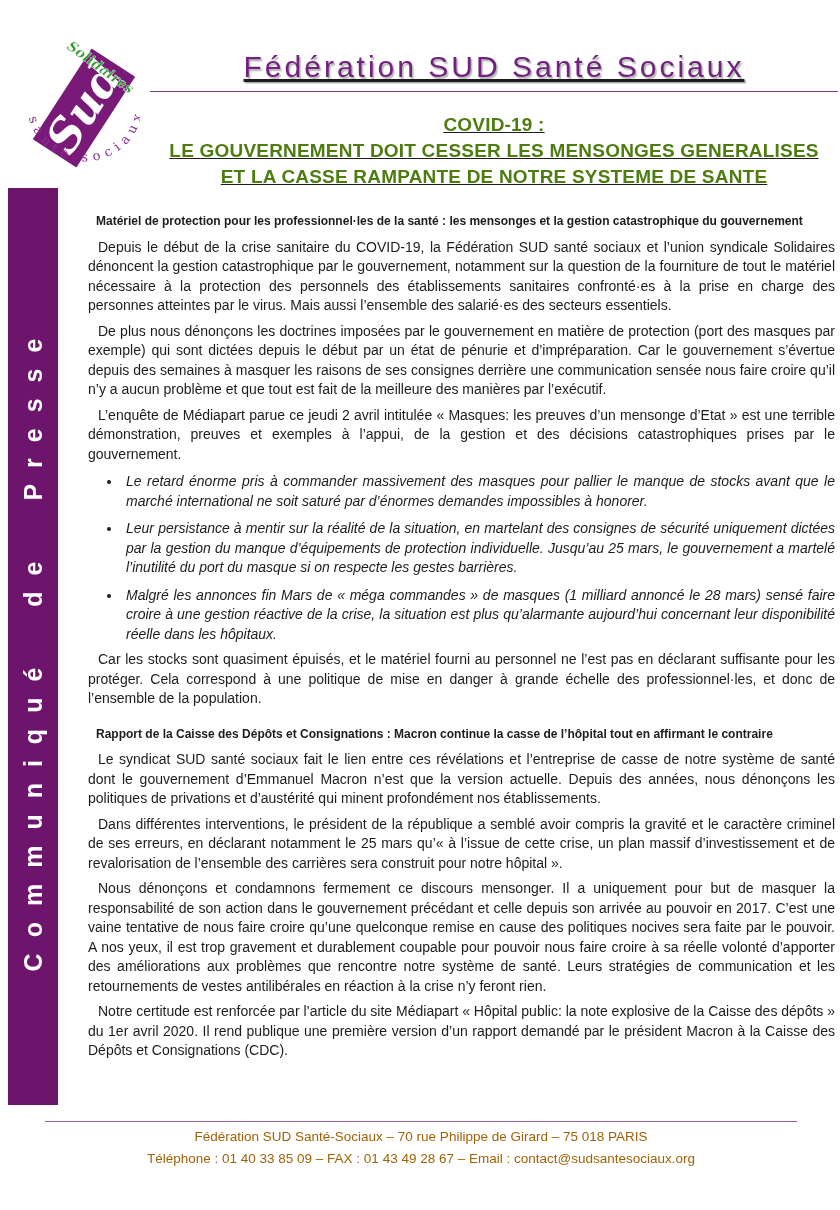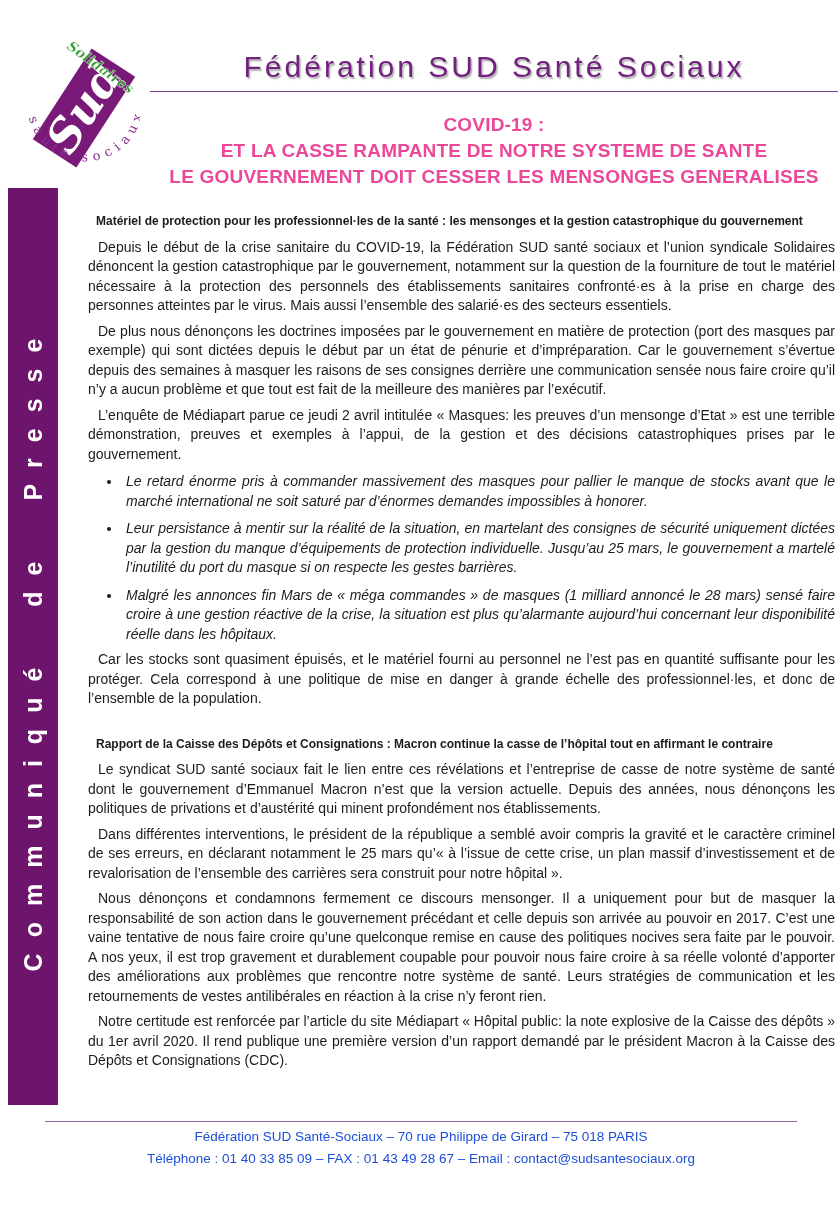--- a/index.html
+++ b/index.html
@@ -12,40 +12,40 @@
     color:#1c1c1c;
   }
   .page { position:absolute; inset:0; }
 
   
   .logo {
     position:absolute; left:22px; top:24px;
     width:118px; height:165px;
   }
   .header-text {
-    position:absolute; left:150px; right:2px; top:0;
+    position:absolute; left:150px; right:2px; top:0;text-decoration:underline;
   }
   .doc-title {
     margin-top:50px;
     text-align:center;
     font-size:30px;
     letter-spacing:3px;
     color:#72217E;
     text-shadow:1.5px 1.5px 1.5px rgba(80,80,80,0.45);
     font-weight:normal;
   }
   .title-rule {
     margin-top:7px;
     border-top:1.6px solid #7B3C8E;
     height:0;
   }
   .subtitle {
     margin-top:20px;
     text-align:center;
-    color:#ec4899;
+    color:#4d7c0f;
     font-weight:bold;
     font-size:19px;
     line-height:26px;
     letter-spacing:0.2px;
   }
 
   
   .sidebar {
     position:absolute; left:8px; top:188px;
     width:50px; height:917px;
@@ -67,36 +67,36 @@
     position:absolute; left:88px; right:5px; top:212px;
     font-size:14px;
     line-height:19.5px;
     text-align:justify;
   }
   .content p { margin:6px 0 0 0; text-indent:10px; }
   .content h3 {
     margin:0; font-size:12px; line-height:19.5px;
     font-weight:bold; text-indent:8px; text-align:justify;
   }
-  .section2 h3 { margin-top:26px; }
+  .section2 h3 { margin-top:16px; }
   .content ul {
     margin:4px 0 0 0; padding:0 0 0 34px;
     list-style:disc outside;
   }
   .content li { margin-top:8px; padding-left:4px;font-style:italic; }
 
   
   .footer-rule {
     position:absolute; left:45px; width:752px; top:1121px;
     border-top:1.4px solid #9A62A8; height:0;
   }
   .page-footer {
     position:absolute; left:45px; width:752px; top:1126px;
     text-align:center;
-    color:#1d4ed8;
+    color:#a16207;
     font-size:13.5px;
     line-height:22px;
   }
 </style>
 </head>
 <body>
 
 <div class="page">
 
   <div>
@@ -110,43 +110,43 @@
       <text font-family="DejaVu Serif, serif" font-size="13" letter-spacing="5.5" fill="#8B3090">
         <textPath href="#arcpath" startOffset="4">santé sociaux</textPath>
       </text>
     </svg>
 
     <div class="header-text">
       <div class="doc-title">Fédération SUD Santé Sociaux</div>
       <div class="title-rule"></div>
       <div class="subtitle">
         <div>COVID-19 :</div>
+        <div>LE GOUVERNEMENT DOIT CESSER LES MENSONGES GENERALISES</div>
         <div>ET LA CASSE RAMPANTE DE NOTRE SYSTEME DE SANTE</div>
-        <div>LE GOUVERNEMENT DOIT CESSER LES MENSONGES GENERALISES</div>
       </div>
     </div>
   </div>
 
   <div class="sidebar">
     <div class="sidebar-label">Communiqué de Presse</div>
   </div>
 
   <div class="content">
 
     <div class="section1">
       <h3>Matériel de protection pour les professionnel·les de la santé : les mensonges et la gestion catastrophique du gouvernement</h3>
       <p>Depuis le début de la crise sanitaire du COVID-19, la Fédération SUD santé sociaux et l’union syndicale Solidaires dénoncent la gestion catastrophique par le gouvernement, notamment sur la question de la fourniture de tout le matériel nécessaire à la protection des personnels des établissements sanitaires confronté·es à la prise en charge des personnes atteintes par le virus. Mais aussi l’ensemble des salarié·es des secteurs essentiels.</p>
       <p>De plus nous dénonçons les doctrines imposées par le gouvernement en matière de protection (port des masques par exemple) qui sont dictées depuis le début par un état de pénurie et d’impréparation. Car le gouvernement s’évertue depuis des semaines à masquer les raisons de ses consignes derrière une communication sensée nous faire croire qu’il n’y a aucun problème et que tout est fait de la meilleure des manières par l’exécutif.</p>
       <p>L’enquête de Médiapart parue ce jeudi 2 avril intitulée « Masques: les preuves d’un mensonge d’Etat » est une terrible démonstration, preuves et exemples à l’appui, de la gestion et des décisions catastrophiques prises par le gouvernement.</p>
       <ul>
         <li>Le retard énorme pris à commander massivement des masques pour pallier le manque de stocks avant que le marché international ne soit saturé par d’énormes demandes impossibles à honorer.</li>
         <li>Leur persistance à mentir sur la réalité de la situation, en martelant des consignes de sécurité uniquement dictées par la gestion du manque d’équipements de protection individuelle. Jusqu’au 25 mars, le gouvernement a martelé l’inutilité du port du masque si on respecte les gestes barrières.</li>
         <li>Malgré les annonces fin Mars de « méga commandes » de masques (1 milliard annoncé le 28 mars) sensé faire croire à une gestion réactive de la crise, la situation est plus qu’alarmante aujourd’hui concernant leur disponibilité réelle dans les hôpitaux.</li>
       </ul>
-      <p>Car les stocks sont quasiment épuisés, et le matériel fourni au personnel ne l’est pas en quantité suffisante pour les protéger. Cela correspond à une politique de mise en danger à grande échelle des professionnel·les, et donc de l’ensemble de la population.</p>
+      <p>Car les stocks sont quasiment épuisés, et le matériel fourni au personnel ne l’est pas en déclarant suffisante pour les protéger. Cela correspond à une politique de mise en danger à grande échelle des professionnel·les, et donc de l’ensemble de la population.</p>
     </div>
 
     <div class="section2">
       <h3>Rapport de la Caisse des Dépôts et Consignations : Macron continue la casse de l’hôpital tout en affirmant le contraire</h3>
       <p>Le syndicat SUD santé sociaux fait le lien entre ces révélations et l’entreprise de casse de notre système de santé dont le gouvernement d’Emmanuel Macron n’est que la version actuelle. Depuis des années, nous dénonçons les politiques de privations et d’austérité qui minent profondément nos établissements.</p>
       <p>Dans différentes interventions, le président de la république a semblé avoir compris la gravité et le caractère criminel de ses erreurs, en déclarant notamment le 25 mars qu’« à l’issue de cette crise, un plan massif d’investissement et de revalorisation de l’ensemble des carrières sera construit pour notre hôpital ».</p>
       <p>Nous dénonçons et condamnons fermement ce discours mensonger. Il a uniquement pour but de masquer la responsabilité de son action dans le gouvernement précédant et celle depuis son arrivée au pouvoir en 2017. C’est une vaine tentative de nous faire croire qu’une quelconque remise en cause des politiques nocives sera faite par le pouvoir. A nos yeux, il est trop gravement et durablement coupable pour pouvoir nous faire croire à sa réelle volonté d’apporter des améliorations aux problèmes que rencontre notre système de santé. Leurs stratégies de communication et les retournements de vestes antilibérales en réaction à la crise n’y feront rien.</p>
       <p>Notre certitude est renforcée par l’article du site Médiapart « Hôpital public: la note explosive de la Caisse des dépôts » du 1er avril 2020. Il rend publique une première version d’un rapport demandé par le président Macron à la Caisse des Dépôts et Consignations (CDC).</p>
     </div>
 

